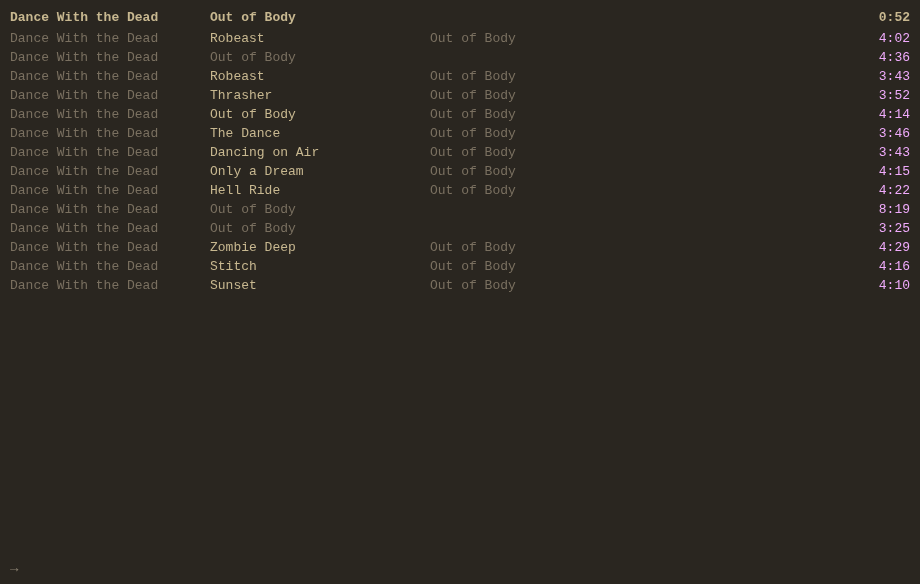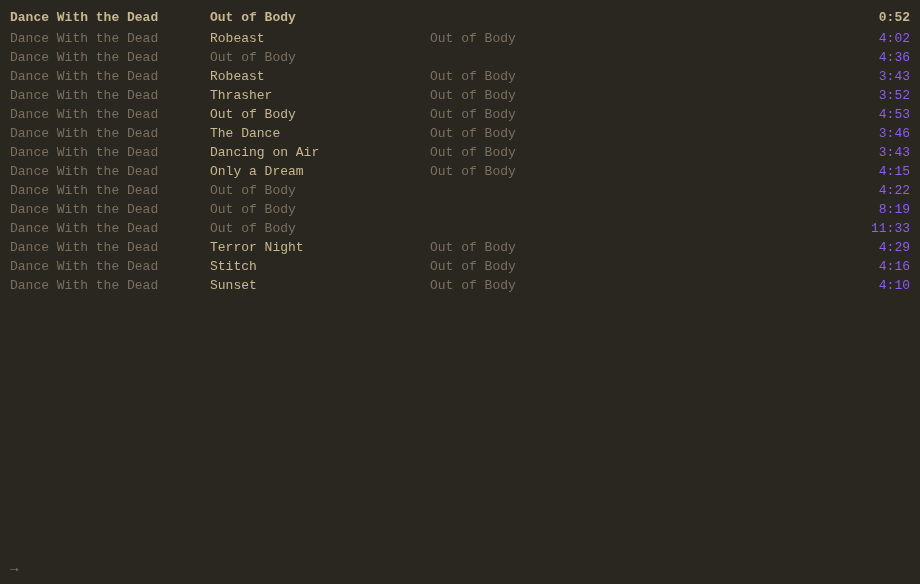--- a/index.html
+++ b/index.html
@@ -53,21 +53,21 @@
     }
 
     .col-album {
       flex: 1;
       color: #7a7060;
     }
 
     .col-duration {
       width: 60px;
       text-align: right;
-      color: #8b5cf6;
+      color: #f0abfc;
     }
 
     .track-row.header .col-artist,
     .track-row.header .col-album,
     .track-row.header .col-duration {
       color: #c8b890;
     }
 
     .bottom-arrow {
       position: absolute;
@@ -107,21 +107,21 @@
     <div class="track-row">
       <span class="col-artist">Dance With the Dead</span>
       <span class="col-title">Thrasher</span>
       <span class="col-album">Out of Body</span>
       <span class="col-duration">3:52</span>
     </div>
     <div class="track-row">
       <span class="col-artist">Dance With the Dead</span>
       <span class="col-title">Out of Body</span>
       <span class="col-album">Out of Body</span>
-      <span class="col-duration">4:53</span>
+      <span class="col-duration">4:14</span>
     </div>
     <div class="track-row">
       <span class="col-artist">Dance With the Dead</span>
       <span class="col-title">The Dance</span>
       <span class="col-album">Out of Body</span>
       <span class="col-duration">3:46</span>
     </div>
     <div class="track-row">
       <span class="col-artist">Dance With the Dead</span>
       <span class="col-title">Dancing on Air</span>
@@ -129,36 +129,37 @@
       <span class="col-duration">3:43</span>
     </div>
     <div class="track-row">
       <span class="col-artist">Dance With the Dead</span>
       <span class="col-title">Only a Dream</span>
       <span class="col-album">Out of Body</span>
       <span class="col-duration">4:15</span>
     </div>
     <div class="track-row">
       <span class="col-artist">Dance With the Dead</span>
+      <span class="col-title">Hell Ride</span>
       <span class="col-album">Out of Body</span>
       <span class="col-duration">4:22</span>
     </div>
     <div class="track-row">
       <span class="col-artist">Dance With the Dead</span>
       <span class="col-album">Out of Body</span>
       <span class="col-duration">8:19</span>
     </div>
     <div class="track-row">
       <span class="col-artist">Dance With the Dead</span>
       <span class="col-album">Out of Body</span>
-      <span class="col-duration">11:33</span>
+      <span class="col-duration">3:25</span>
     </div>
     <div class="track-row">
       <span class="col-artist">Dance With the Dead</span>
-      <span class="col-title">Terror Night</span>
+      <span class="col-title">Zombie Deep</span>
       <span class="col-album">Out of Body</span>
       <span class="col-duration">4:29</span>
     </div>
     <div class="track-row">
       <span class="col-artist">Dance With the Dead</span>
       <span class="col-title">Stitch</span>
       <span class="col-album">Out of Body</span>
       <span class="col-duration">4:16</span>
     </div>
     <div class="track-row">

